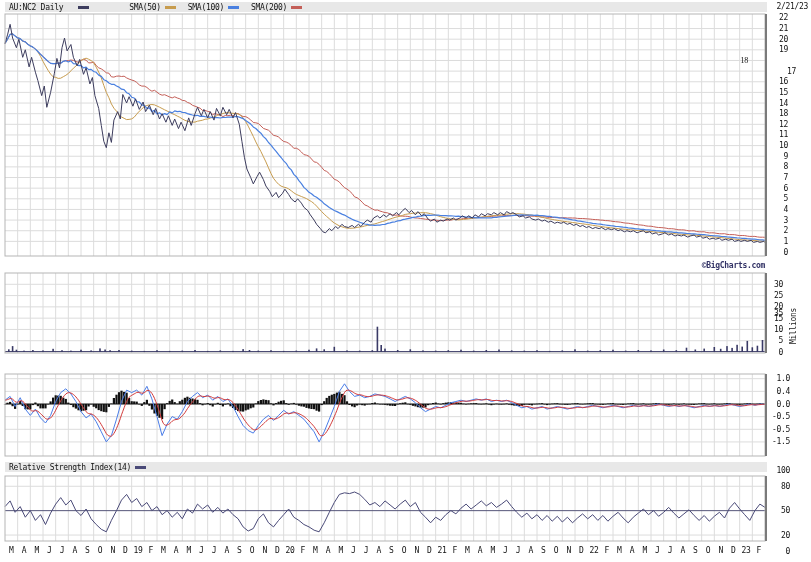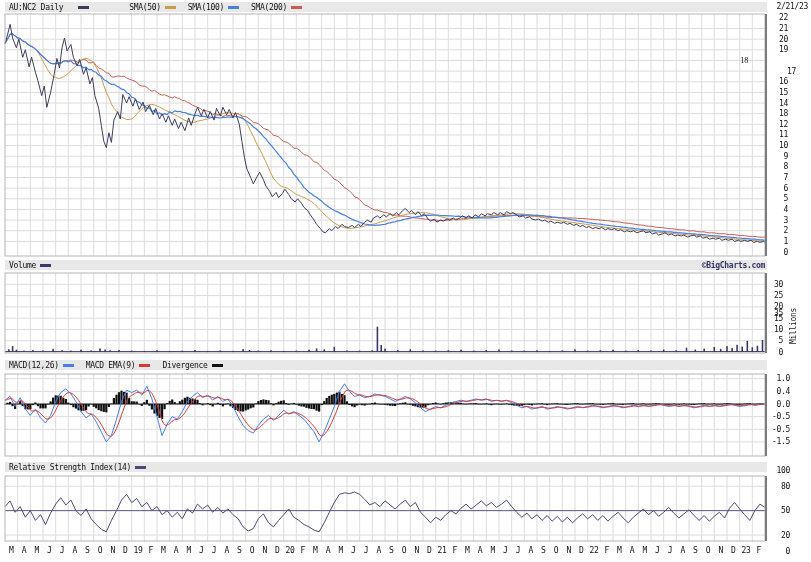--- a/index.html
+++ b/index.html
@@ -706,43 +706,23 @@
       <span>SMA(100)</span>
       <span class="dash" style="background: rgb(74, 128, 224);"></span>
     </span>
     <span class="lg">
       <span>SMA(200)</span>
       <span class="dash" style="background: rgb(196, 95, 88);"></span>
     </span>
   </div>
   <div class="date-label">2/21/23</div>
 
-  <div class="strip" style="top:260px">
-    <span class="lg">
-      <span>Volume</span>
-      <span class="dash" style="background: rgb(58, 58, 102);"></span>
-    </span>
-  </div>
   <div class="copyright">©BigCharts.com</div>
   <div class="millions">Millions</div>
 
-  <div class="strip" style="top:360px">
-    <span class="lg gap2">
-      <span>MACD(12,26)</span>
-      <span class="dash" style="background: rgb(74, 125, 232);"></span>
-    </span>
-    <span class="lg gap2">
-      <span>MACD EMA(9)</span>
-      <span class="dash" style="background: rgb(210, 57, 57);"></span>
-    </span>
-    <span class="lg">
-      <span>Divergence</span>
-      <span class="dash" style="background: rgb(17, 17, 17);"></span>
-    </span>
-  </div>
 
   <div class="strip" style="top:462px">
     <span class="lg">
       <span>Relative Strength Index(14)</span>
       <span class="dash" style="background: rgb(74, 74, 120);"></span>
     </span>
   </div>
 
   <div id="yticks">
       <div class="ytick" style="left: 770px; width: 18px; top: 13.42px;">22</div>

